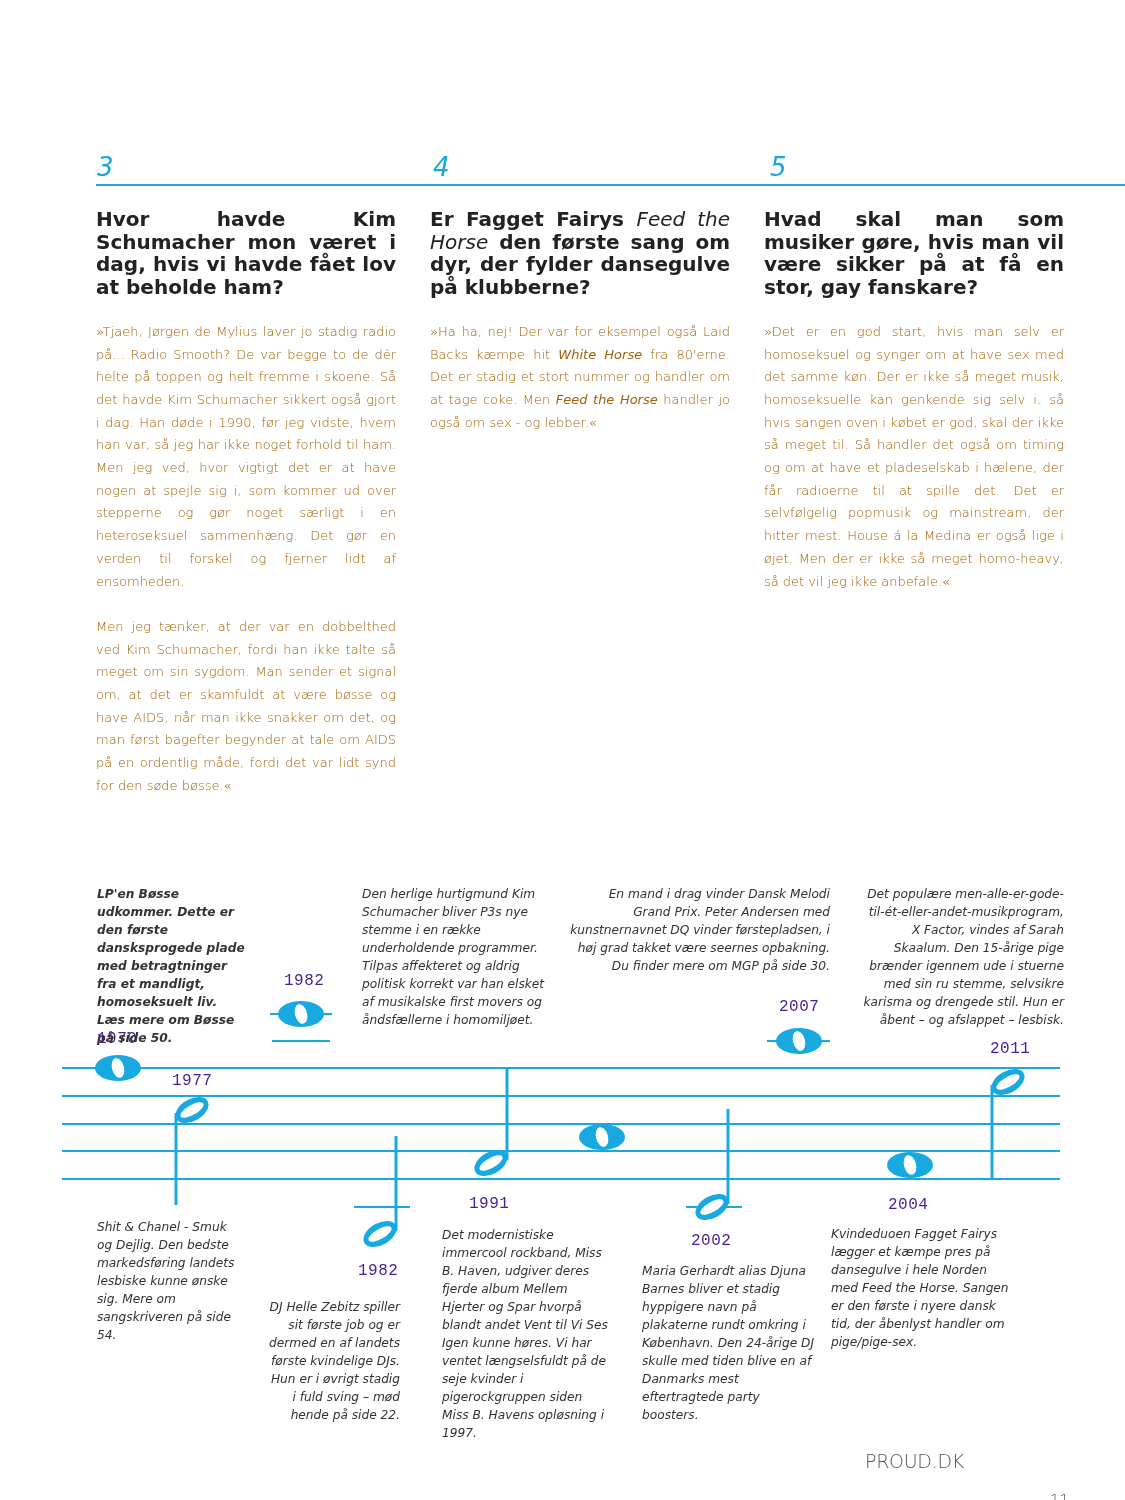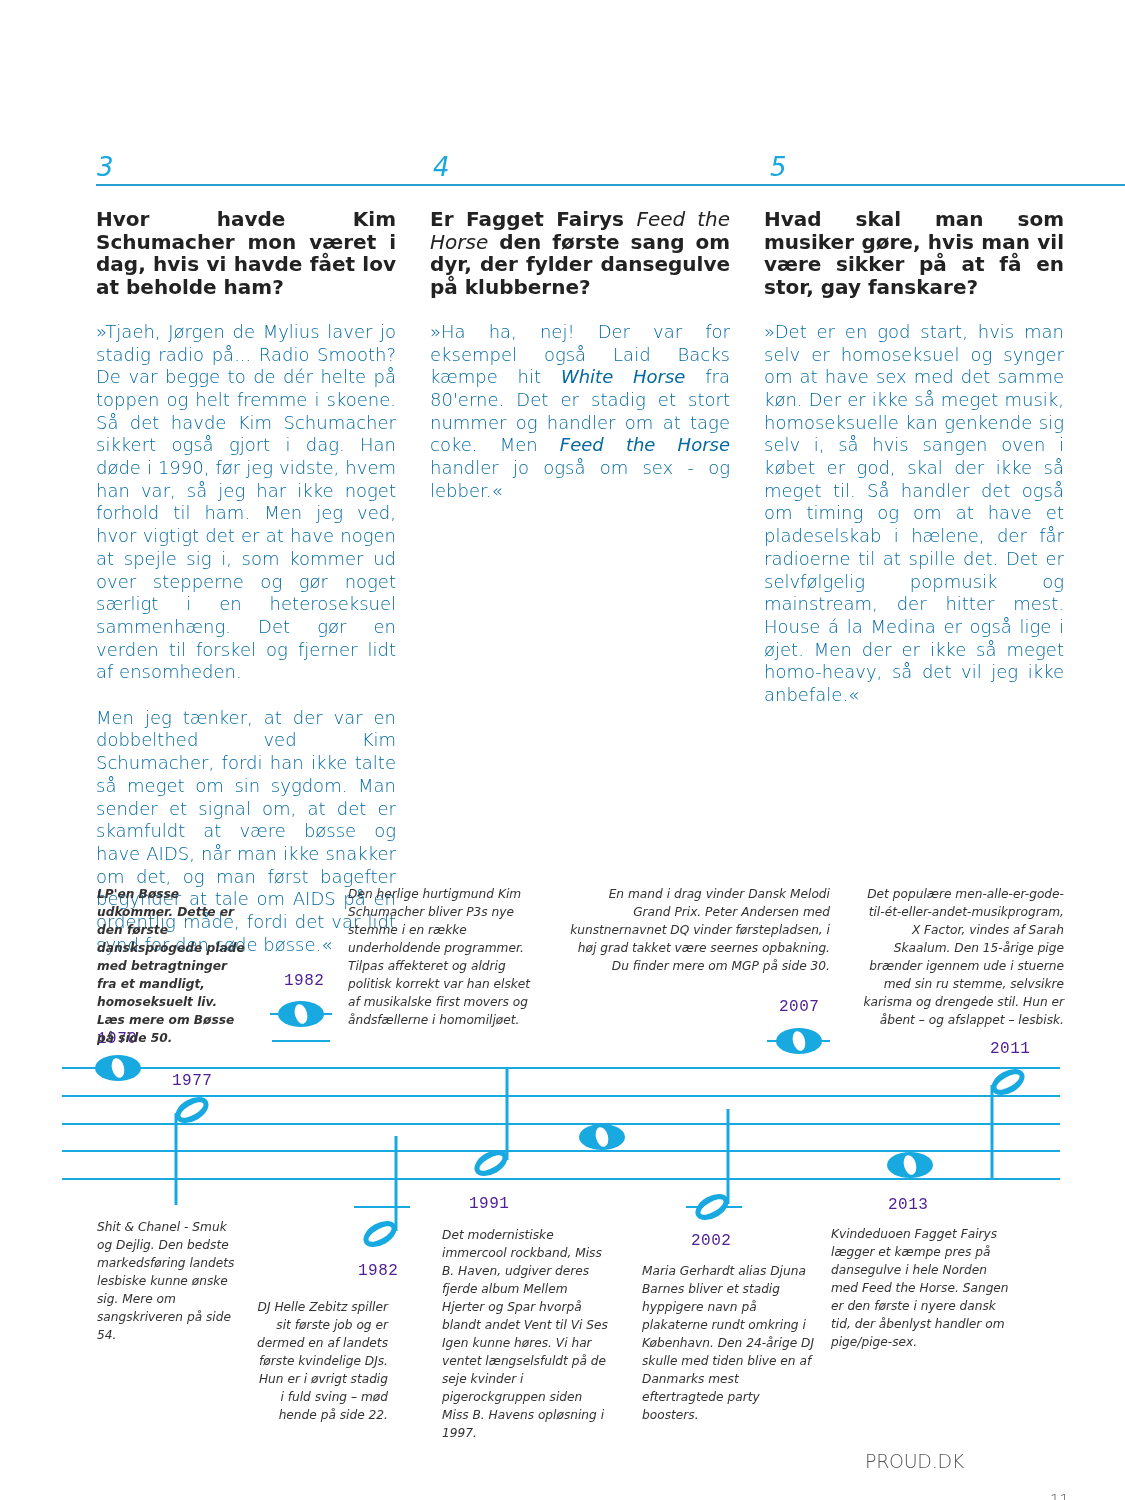--- a/index.html
+++ b/index.html
@@ -1,21 +1,21 @@
 <!DOCTYPE html>
 <html><head>
 <meta charset="utf-8">
 <style>
   html, body { margin: 0; padding: 0; background: #ffffff; }
   body { width: 1125px; height: 1500px; position: relative; overflow: hidden; font-family: "DejaVu Sans", sans-serif; color: #3a3a3a; }
   .col-num { position: absolute; top: 152px; font-family: "DejaVu Sans", sans-serif; font-style: italic; font-size: 26px; color: #1aa7e0; font-weight: 300; }
   .rule { position: absolute; left: 96px; right: 0; top: 184px; height: 2px; background: #2aa0d0; }
   .col { position: absolute; top: 208px; width: 300px; }
   .q { font-family: "DejaVu Sans", sans-serif; font-weight: bold; font-size: 20px; line-height: 22.7px; color: #222; text-align: justify; margin: 0 0 22px 0; }
-  .a { font-family: "DejaVu Sans", sans-serif; font-size: 18px; line-height: 22.7px; color: #0369a1; text-align: justify; margin: 0 0 22.7px 0; font-weight: 300; }
+  .a { font-family: "DejaVu Sans", sans-serif; font-size: 13px; line-height: 22.7px; color: #a16207; text-align: justify; margin: 0 0 22.7px 0; font-weight: 300; }
   .q i, .a i { font-style: italic; }
   .cap { position: absolute; font-family: "DejaVu Sans", sans-serif; font-style: italic; font-size: 12.2px; line-height: 18px; color: #333; }
   .cap.r { text-align: right; }
   .year { position: absolute; font-family: Liberation Mono, monospace; font-size: 16px; color: #4c1d95; letter-spacing: 0.5px; }
   svg.staff { position: absolute; left: 0; top: 0; }
   .footer-site { position: absolute; top: 1450px; left: 865px; font-size: 19px; color: #555; font-weight: 300; letter-spacing: -0.3px; }
   .footer-page { position: absolute; top: 1492px; left: 1050px; font-size: 15px; color: #555; font-weight: 300; }
 </style>
 </head>
 <body>
@@ -103,27 +103,27 @@
     </g>
 </svg>
 
 <div class="year" style="left:97px; top:1030px;">1970</div>
 <div class="year" style="left:172px; top:1072px;">1977</div>
 <div class="year" style="left:284px; top:972px;">1982</div>
 <div class="year" style="left:358px; top:1262px;">1982</div>
 <div class="year" style="left:469px; top:1195px;">1991</div>
 <div class="year" style="left:691px; top:1232px;">2002</div>
 <div class="year" style="left:779px; top:998px;">2007</div>
-<div class="year" style="left:888px; top:1196px;">2013</div>
+<div class="year" style="left:888px; top:1196px;">2004</div>
 <div class="year" style="left:990px; top:1040px;">2011</div>
 
 <div class="cap" style="left:97px; top:885px; width:150px;font-weight:bold;">LP'en Bøsse udkommer. Dette er den første dansksprogede plade med betragtninger fra et mandligt, homoseksuelt liv. Læs mere om Bøsse på side 50.</div>
-<div class="cap" style="left:348px; top:885px; width:185px;">Den herlige hurtigmund Kim Schumacher bliver P3s nye stemme i en række underholdende programmer. Tilpas affekteret og aldrig politisk korrekt var han elsket af musikalske first movers og åndsfællerne i homomiljøet.</div>
+<div class="cap" style="left:362px; top:885px; width:185px;">Den herlige hurtigmund Kim Schumacher bliver P3s nye stemme i en række underholdende programmer. Tilpas affekteret og aldrig politisk korrekt var han elsket af musikalske first movers og åndsfællerne i homomiljøet.</div>
 <div class="cap r" style="left:568px; top:885px; width:262px;">En mand i drag vinder Dansk Melodi Grand Prix. Peter Andersen med kunstnernavnet DQ vinder førstepladsen, i høj grad takket være seernes opbakning. Du finder mere om MGP på side 30.</div>
 <div class="cap r" style="left:858px; top:885px; width:206px;">Det populære men-alle-er-gode-til-ét-eller-andet-musikprogram, X Factor, vindes af Sarah Skaalum. Den 15-årige pige brænder igennem ude i stuerne med sin ru stemme, selvsikre karisma og drengede stil. Hun er åbent – og afslappet – lesbisk.</div>
 <div class="cap" style="left:97px; top:1218px; width:145px;">Shit &amp; Chanel - Smuk og Dejlig. Den bedste markedsføring landets lesbiske kunne ønske sig. Mere om sangskriveren på side 54.</div>
-<div class="cap r" style="left:256px; top:1298px; width:132px;">DJ Helle Zebitz spiller sit første job og er dermed en af landets første kvindelige DJs. Hun er i øvrigt stadig i fuld sving – mød hende på side 22.</div>
+<div class="cap r" style="left:268px; top:1298px; width:132px;">DJ Helle Zebitz spiller sit første job og er dermed en af landets første kvindelige DJs. Hun er i øvrigt stadig i fuld sving – mød hende på side 22.</div>
 <div class="cap" style="left:442px; top:1226px; width:170px;">Det modernistiske immercool rockband, Miss B. Haven, udgiver deres fjerde album Mellem Hjerter og Spar hvorpå blandt andet Vent til Vi Ses Igen kunne høres. Vi har ventet længselsfuldt på de seje kvinder i pigerockgruppen siden Miss B. Havens opløsning i 1997.</div>
 <div class="cap" style="left:642px; top:1262px; width:175px;">Maria Gerhardt alias Djuna Barnes bliver et stadig hyppigere navn på plakaterne rundt omkring i København. Den 24-årige DJ skulle med tiden blive en af Danmarks mest eftertragtede party boosters.</div>
 <div class="cap" style="left:831px; top:1225px; width:185px;">Kvindeduoen Fagget Fairys lægger et kæmpe pres på dansegulve i hele Norden med Feed the Horse. Sangen er den første i nyere dansk tid, der åbenlyst handler om pige/pige-sex.</div>
 
 <div class="footer-site">PROUD.DK</div>
 <div class="footer-page">11</div>
 
 </body></html>

